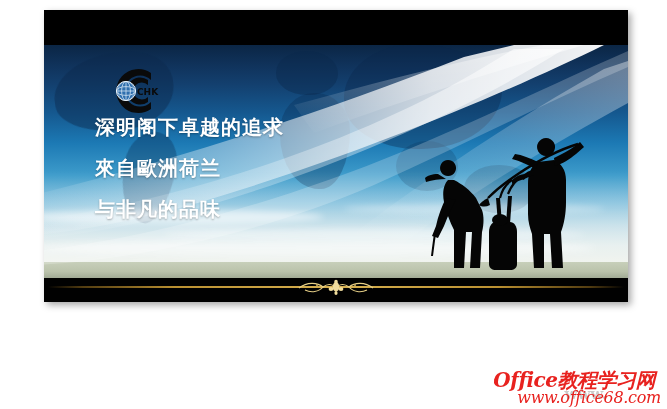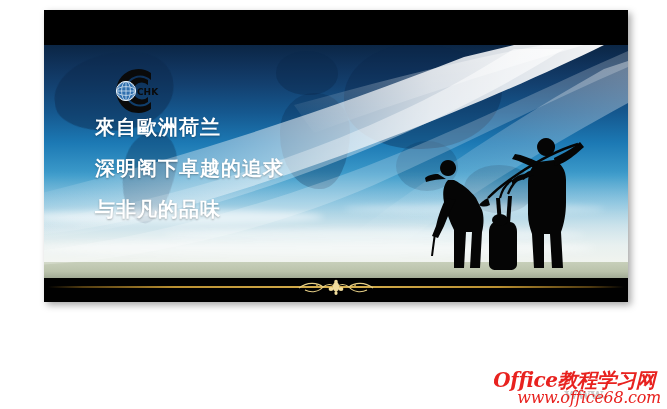--- a/index.html
+++ b/index.html
@@ -440,22 +440,22 @@
         <line x1="27" y1="16.4" x2="27" y2="35.6"></line>
         <ellipse cx="27" cy="26" rx="8" ry="9.6" opacity="0.55"></ellipse>
       </g>
       <circle cx="27" cy="26" r="9.6" fill="none" stroke="#e9f2fa" stroke-width="1"></circle>
 
       <text x="38" y="30" font-family="'DejaVu Sans','Liberation Sans',sans-serif" font-size="9" font-weight="700" fill="#0a0a0a">CHK</text>
     </svg>
   </div>
 
   <div id="headline">
+    <div class="headline-line">深明阁下卓越的追求</div>
     <div class="headline-line">來自歐洲荷兰</div>
-    <div class="headline-line">深明阁下卓越的追求</div>
     <div class="headline-line">与非凡的品味</div>
   </div>
 
 
 </div>
 
 <div id="watermark">
   <div id="wm-ghost">www.</div>
   <div id="wm-line1">Office教程学习网</div>
   <div id="wm-line2">www.office68.com</div>

